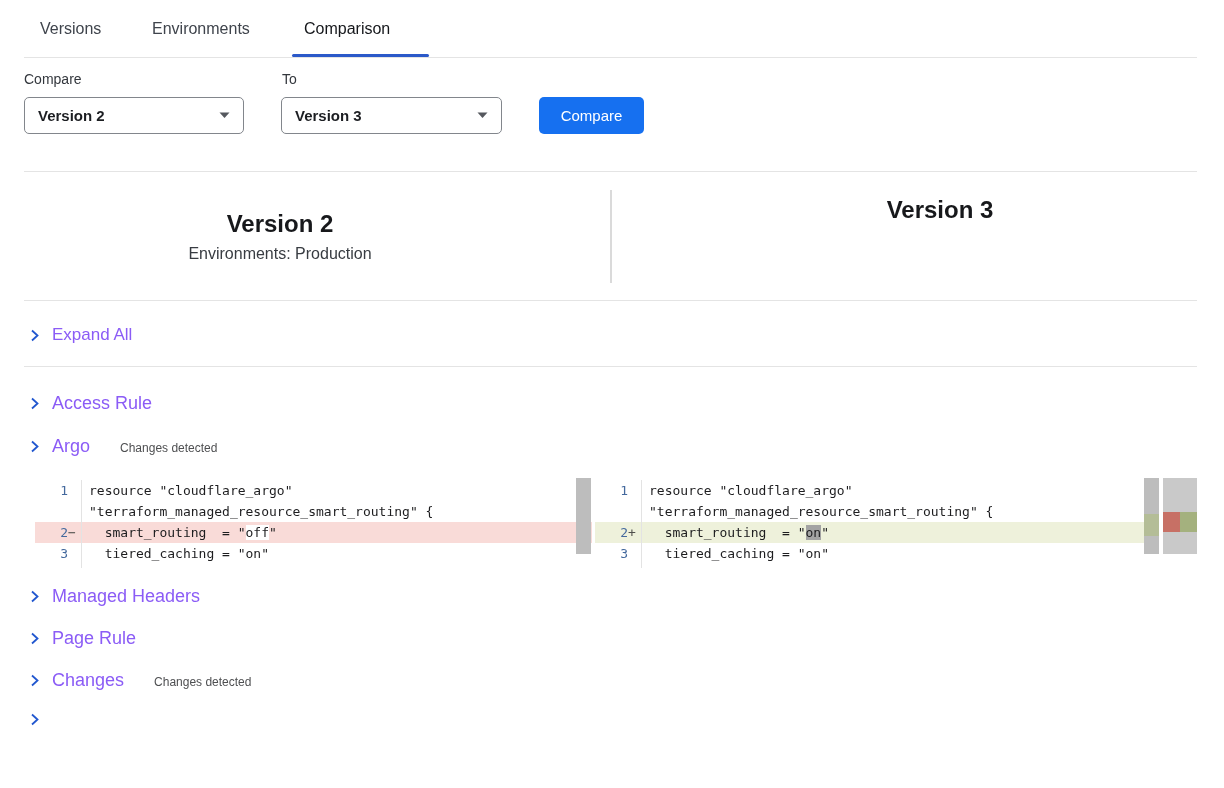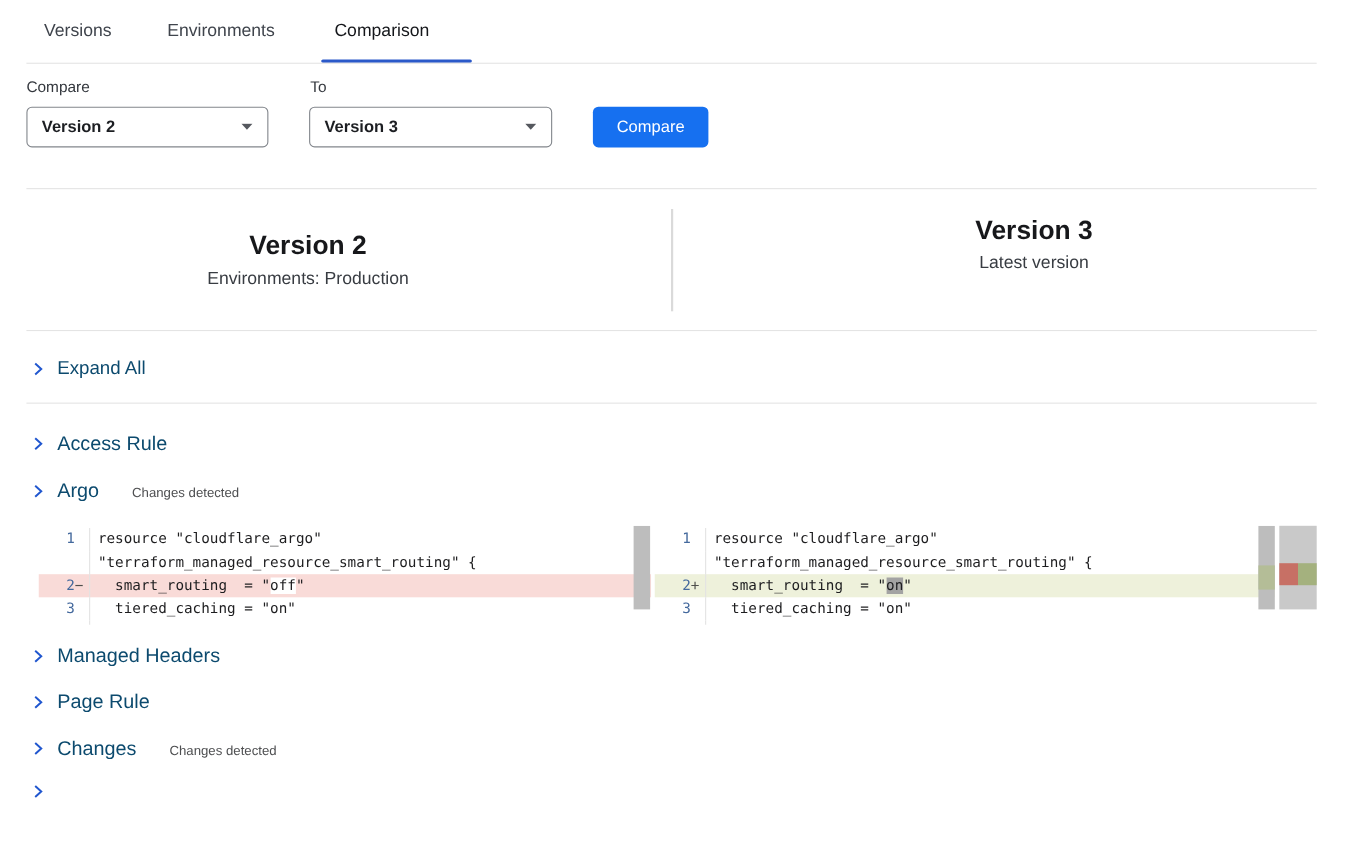--- a/index.html
+++ b/index.html
@@ -29,21 +29,21 @@
   
   .vcol { position:absolute; text-align:center; }
   .vcol.left  { left:24px;  width:512px; top:208px; }
   .vcol.right { left:660px; width:560px; top:194px; }
   .vtitle { font-size:24px; font-weight:bold; color:#17181b; line-height:32px; }
   .vsub { font-size:16px; color:#383c42; line-height:27px; }
   .vdivider { position:absolute; left:610px; top:190px; width:2px; height:93px; background:#dadada; }
   
   .section-row { position:absolute; left:28px; display:flex; align-items:center; cursor:pointer; background:none; border:none; font-family:inherit; }
   .chev { width:13px; height:13px; margin-right:11px; flex:0 0 auto; }
-  .section-label { font-size:18px; color:#0c4a6e; }
+  .section-label { font-size:18px; color:#8b5cf6; }
   .section-label.sm { font-size:17px; }
   .badge { font-size:12px; color:#4e4f51; margin-left:30px; padding-top:3px;text-align:center; }
   
   .editor {
     position:absolute; top:478px; height:90px; overflow:hidden; background:#fff;
     font-family:"DejaVu Sans Mono","Liberation Mono",monospace; font-size:13px;
     line-height:21px; color:#1d1d1f; padding-top:2px;
   }
   .editor.eleft  { left:35px;  width:557px; }
   .editor.eright { left:595px; width:564px; }
@@ -91,21 +91,20 @@
 
 <div class="hline" style="top:171px; left:24px; width:1173px;"></div>
 
 <div class="vcol left">
   <div class="vtitle">Version 2</div>
   <div class="vsub">Environments: Production</div>
 </div>
 <div class="vdivider"></div>
 <div class="vcol right">
   <div class="vtitle">Version 3</div>
-  <div class="vsub">Latest version</div>
 </div>
 
 <div class="hline" style="top:300px; left:24px; width:1173px;"></div>
 
 <button class="section-row" style="top:325px;">
   <svg class="chev" viewBox="0 0 13 13" fill="none">
       <path d="M4 1.5 L9.5 6.5 L4 11.5" stroke="#2157cf" stroke-width="1.8"></path>
     </svg>
   <span class="section-label sm">Expand All</span>
 </button>

